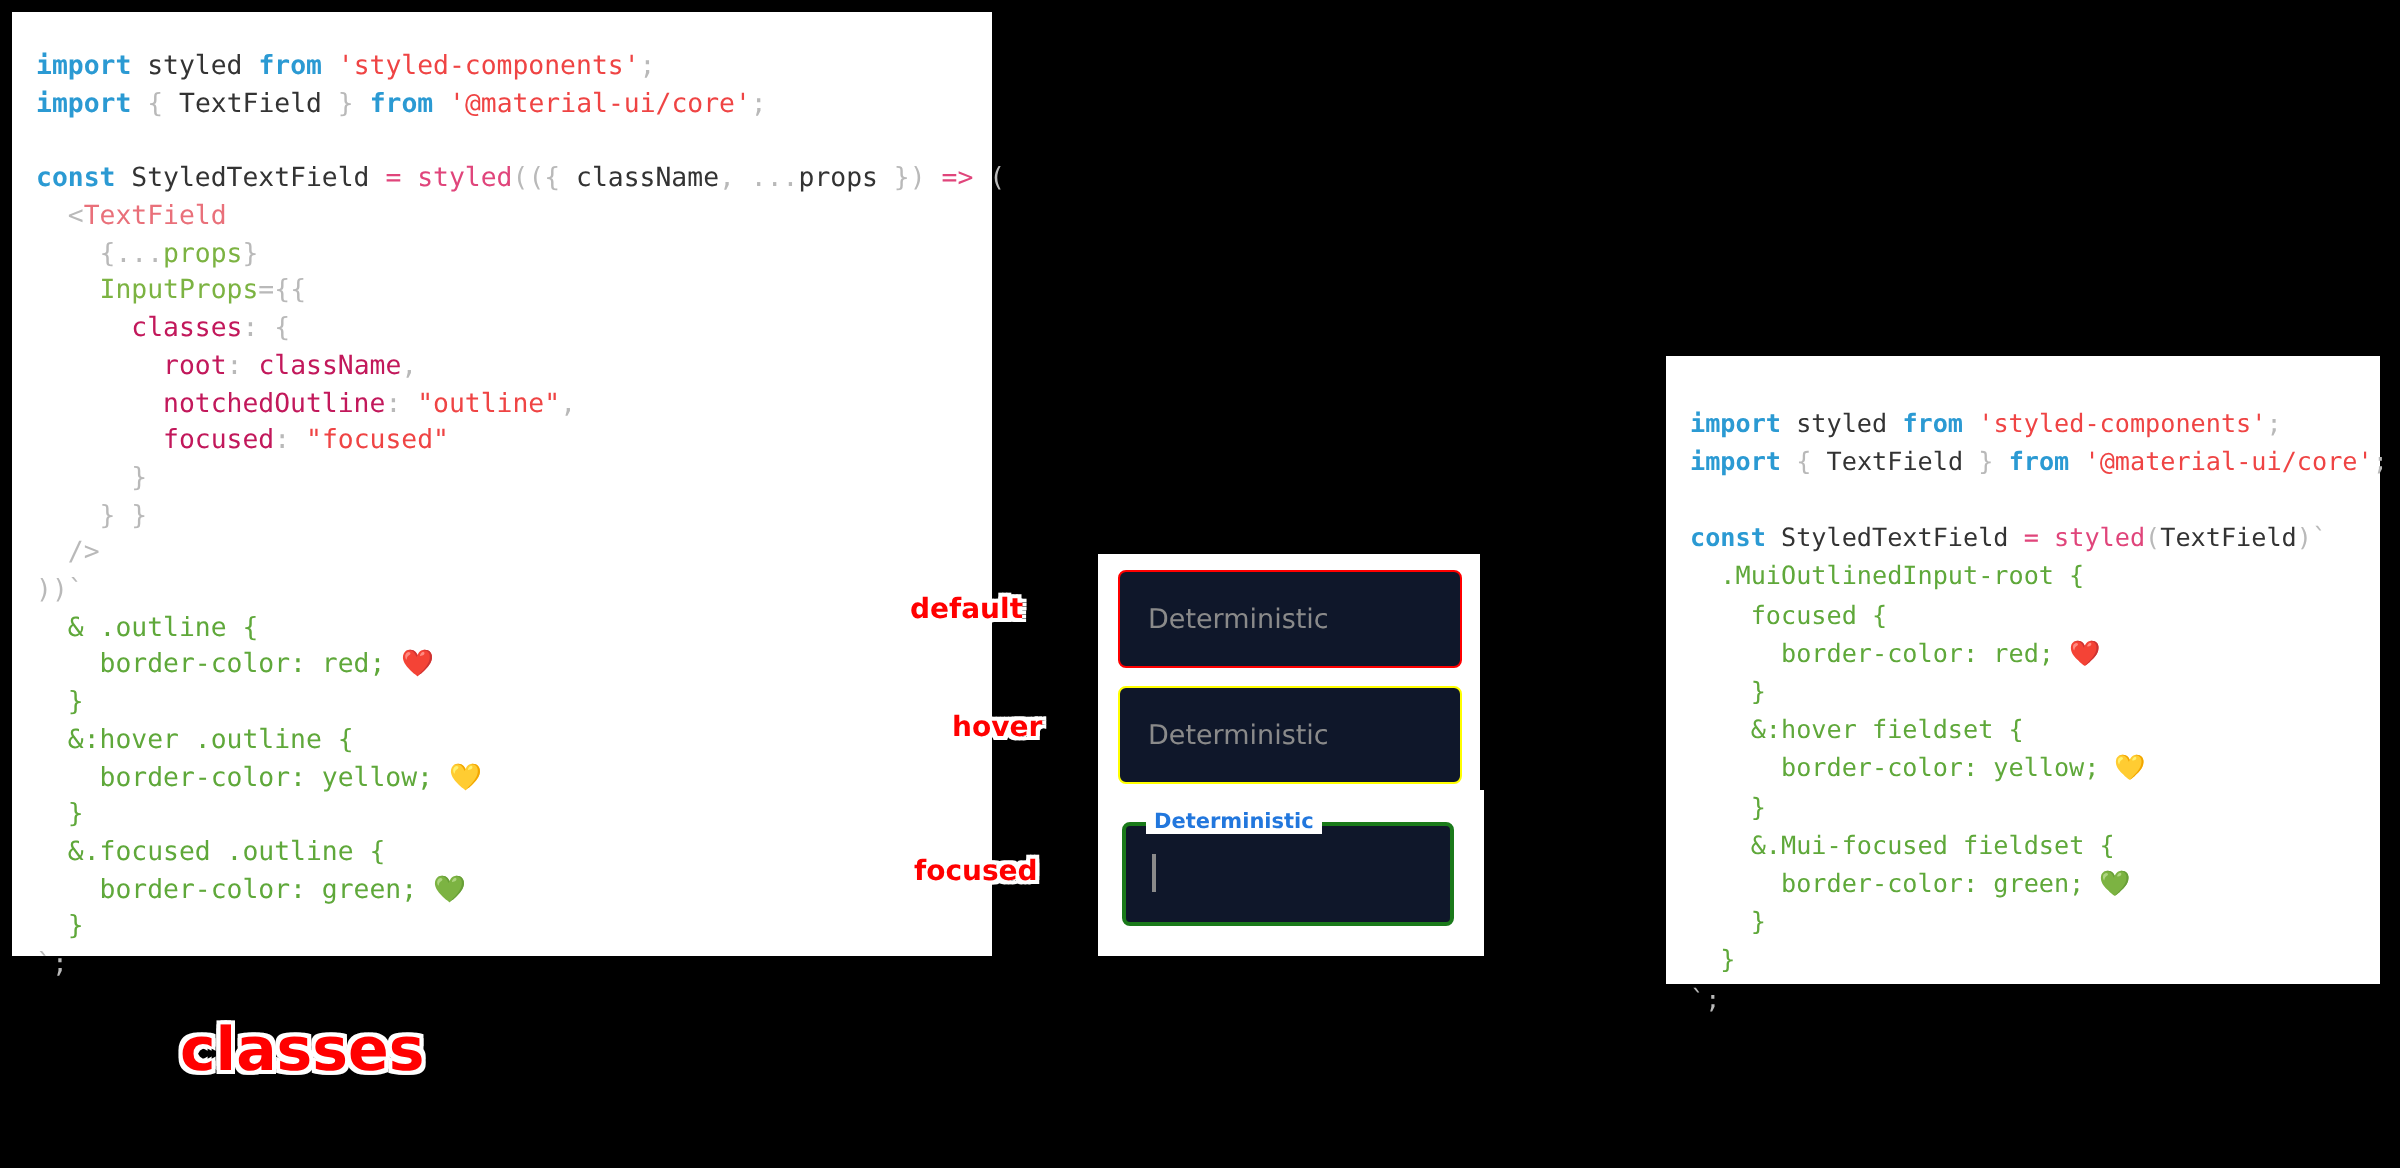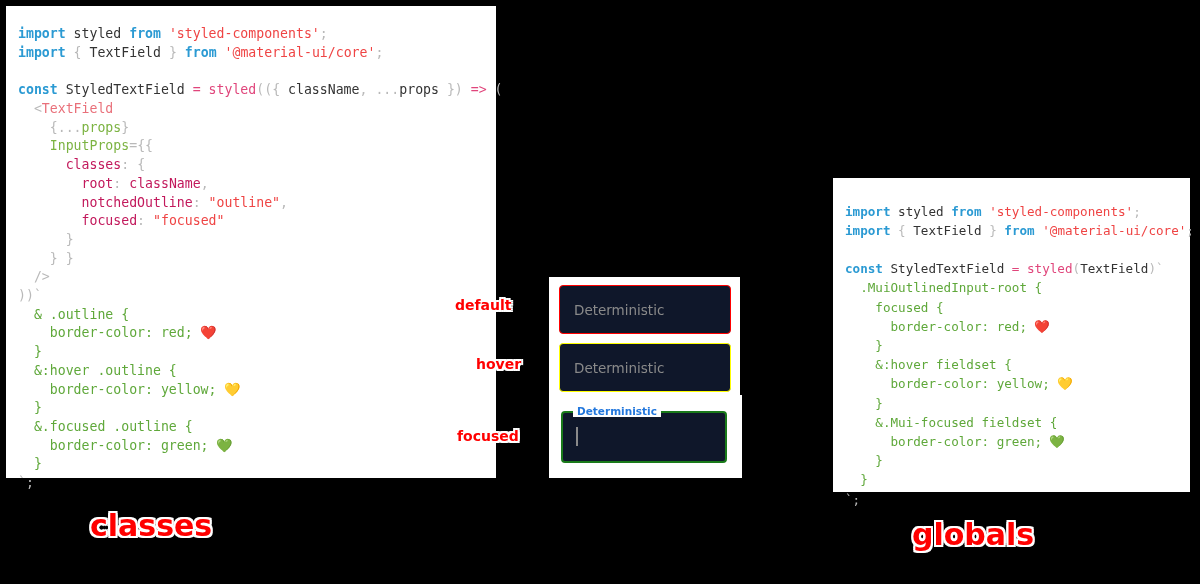--- a/index.html
+++ b/index.html
@@ -194,15 +194,14 @@
 <span class="t-plain">      </span><span class="t-css">border-color: red; </span><span class="t-plain">❤️</span>
 <span class="t-plain">    </span><span class="t-css">}</span>
 <span class="t-plain">    </span><span class="t-css">&amp;:hover fieldset {</span>
 <span class="t-plain">      </span><span class="t-css">border-color: yellow; </span><span class="t-plain">💛</span>
 <span class="t-plain">    </span><span class="t-css">}</span>
 <span class="t-plain">    </span><span class="t-css">&amp;.Mui-focused fieldset {</span>
 <span class="t-plain">      </span><span class="t-css">border-color: green; </span><span class="t-plain">💚</span>
 <span class="t-plain">    </span><span class="t-css">}</span>
 <span class="t-plain">  </span><span class="t-css">}</span>
 <span class="t-punc">`;</span></pre>
-  <div class="anno anno-caption" id="caption-globals">globals</div>
 
 </div>
 
 </body></html>

